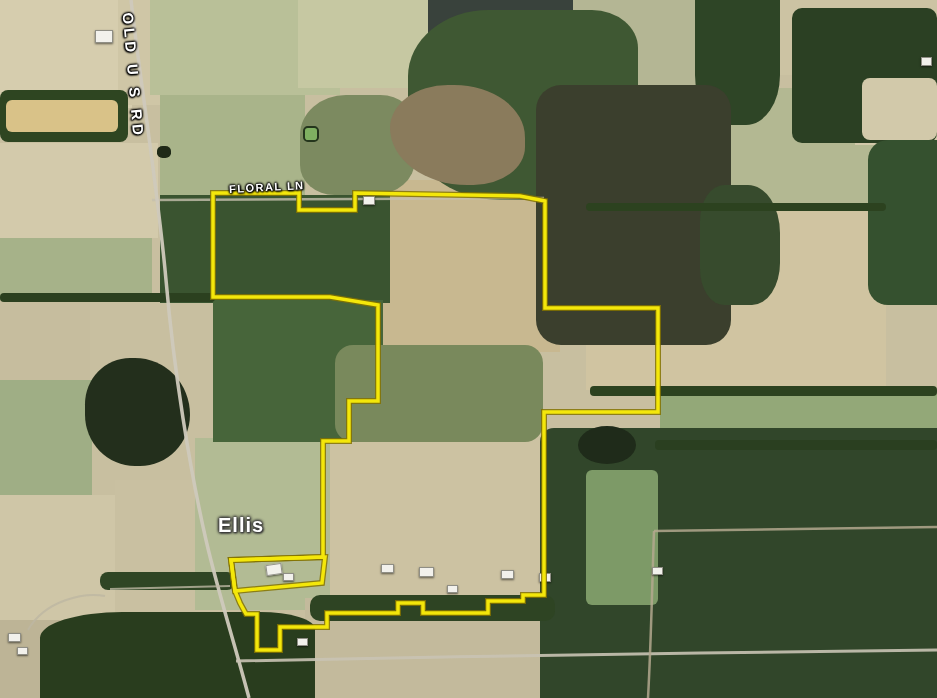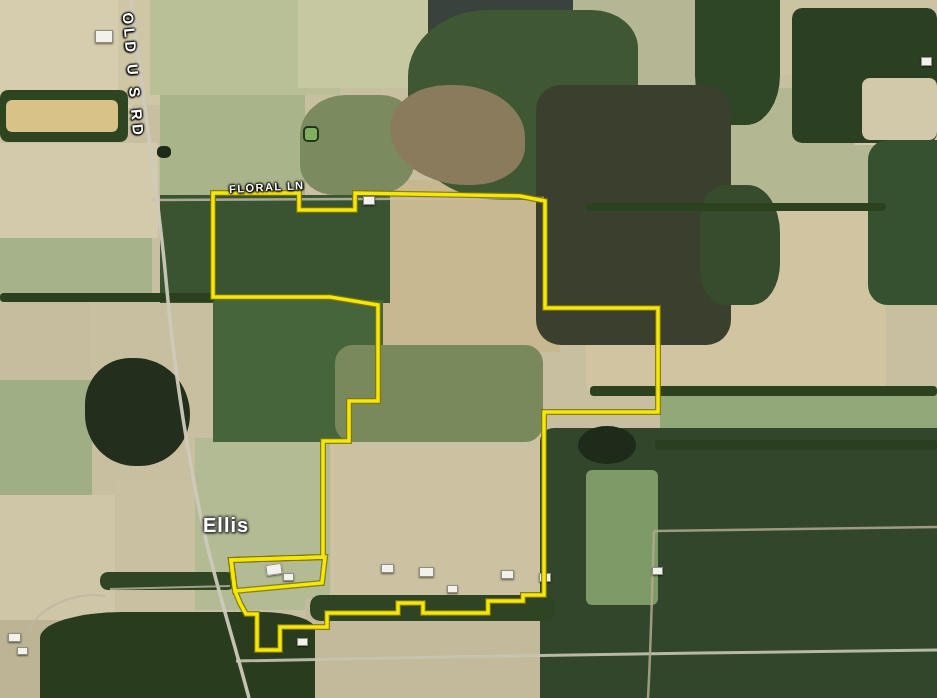--- a/index.html
+++ b/index.html
@@ -115,15 +115,15 @@
 
   <svg width="937" height="698">
     <polygon fill="none" stroke-width="6" stroke-linejoin="miter" opacity="0.85" points="213,193 299,193 299,210 355,210 355,193 520,196 545,201 545,308 658,308 658,412 544,412 544,595 523,595 523,601 488,601 488,613 423,613 423,603 398,603 398,613 327,613 327,627 280,627 280,650 257,650 257,614 246,614 240,603 235,591 231,560 323,557 323,441 349,441 349,401 378,401 378,305 330,297 213,297" stroke="#847300"></polygon>
     <polygon fill="none" stroke-width="6" stroke-linejoin="miter" opacity="0.85" points="231,560 325,557 322,583 235,591" stroke="#847300"></polygon>
     <polygon fill="none" stroke-width="3.5" stroke-linejoin="miter" points="213,193 299,193 299,210 355,210 355,193 520,196 545,201 545,308 658,308 658,412 544,412 544,595 523,595 523,601 488,601 488,613 423,613 423,603 398,603 398,613 327,613 327,627 280,627 280,650 257,650 257,614 246,614 240,603 235,591 231,560 323,557 323,441 349,441 349,401 378,401 378,305 330,297 213,297" stroke="#f4e70a"></polygon>
     <polygon fill="none" stroke-width="3.5" stroke-linejoin="miter" points="231,560 325,557 322,583 235,591" stroke="#f4e70a"></polygon>
   </svg>
 
   <div class="map-label" id="label-oldus" style="left:128px;top:4px;">OLD U S RD</div>
   <div class="map-label" id="label-floral" style="left:229px;top:181px;">FLORAL LN</div>
-  <div class="map-label" id="label-ellis" style="left:203px;top:514px;">Ellis</div>
+  <div class="map-label" id="label-ellis" style="left:218px;top:514px;">Ellis</div>
 
 </div>
 
 </body></html>

